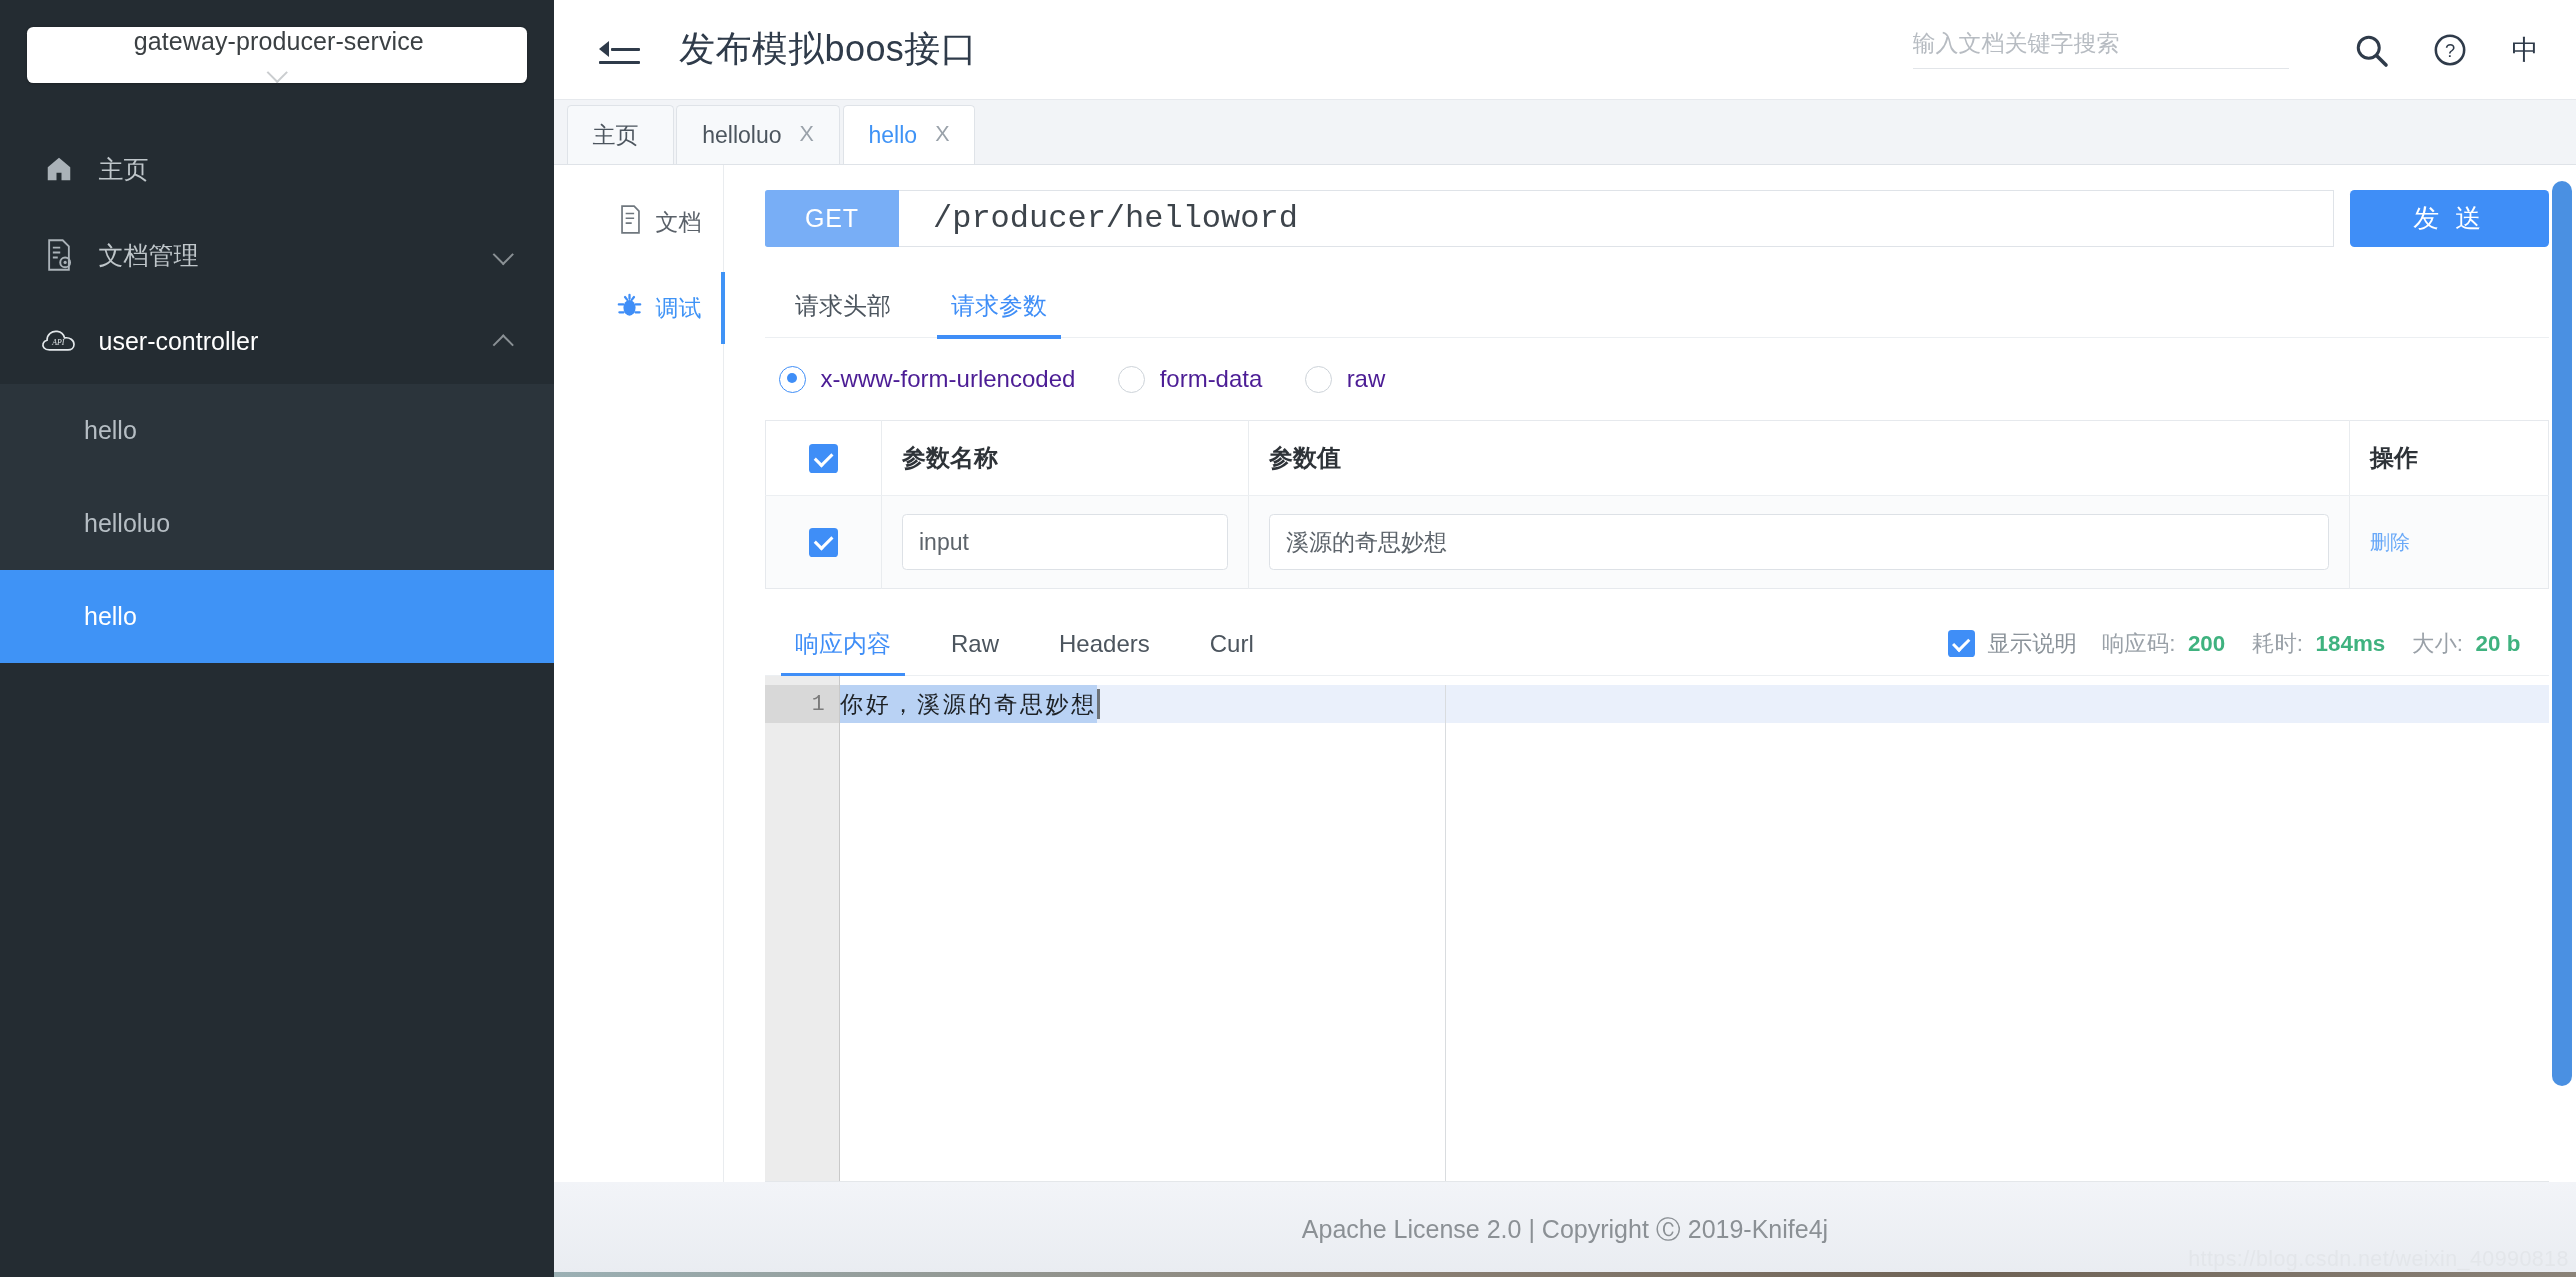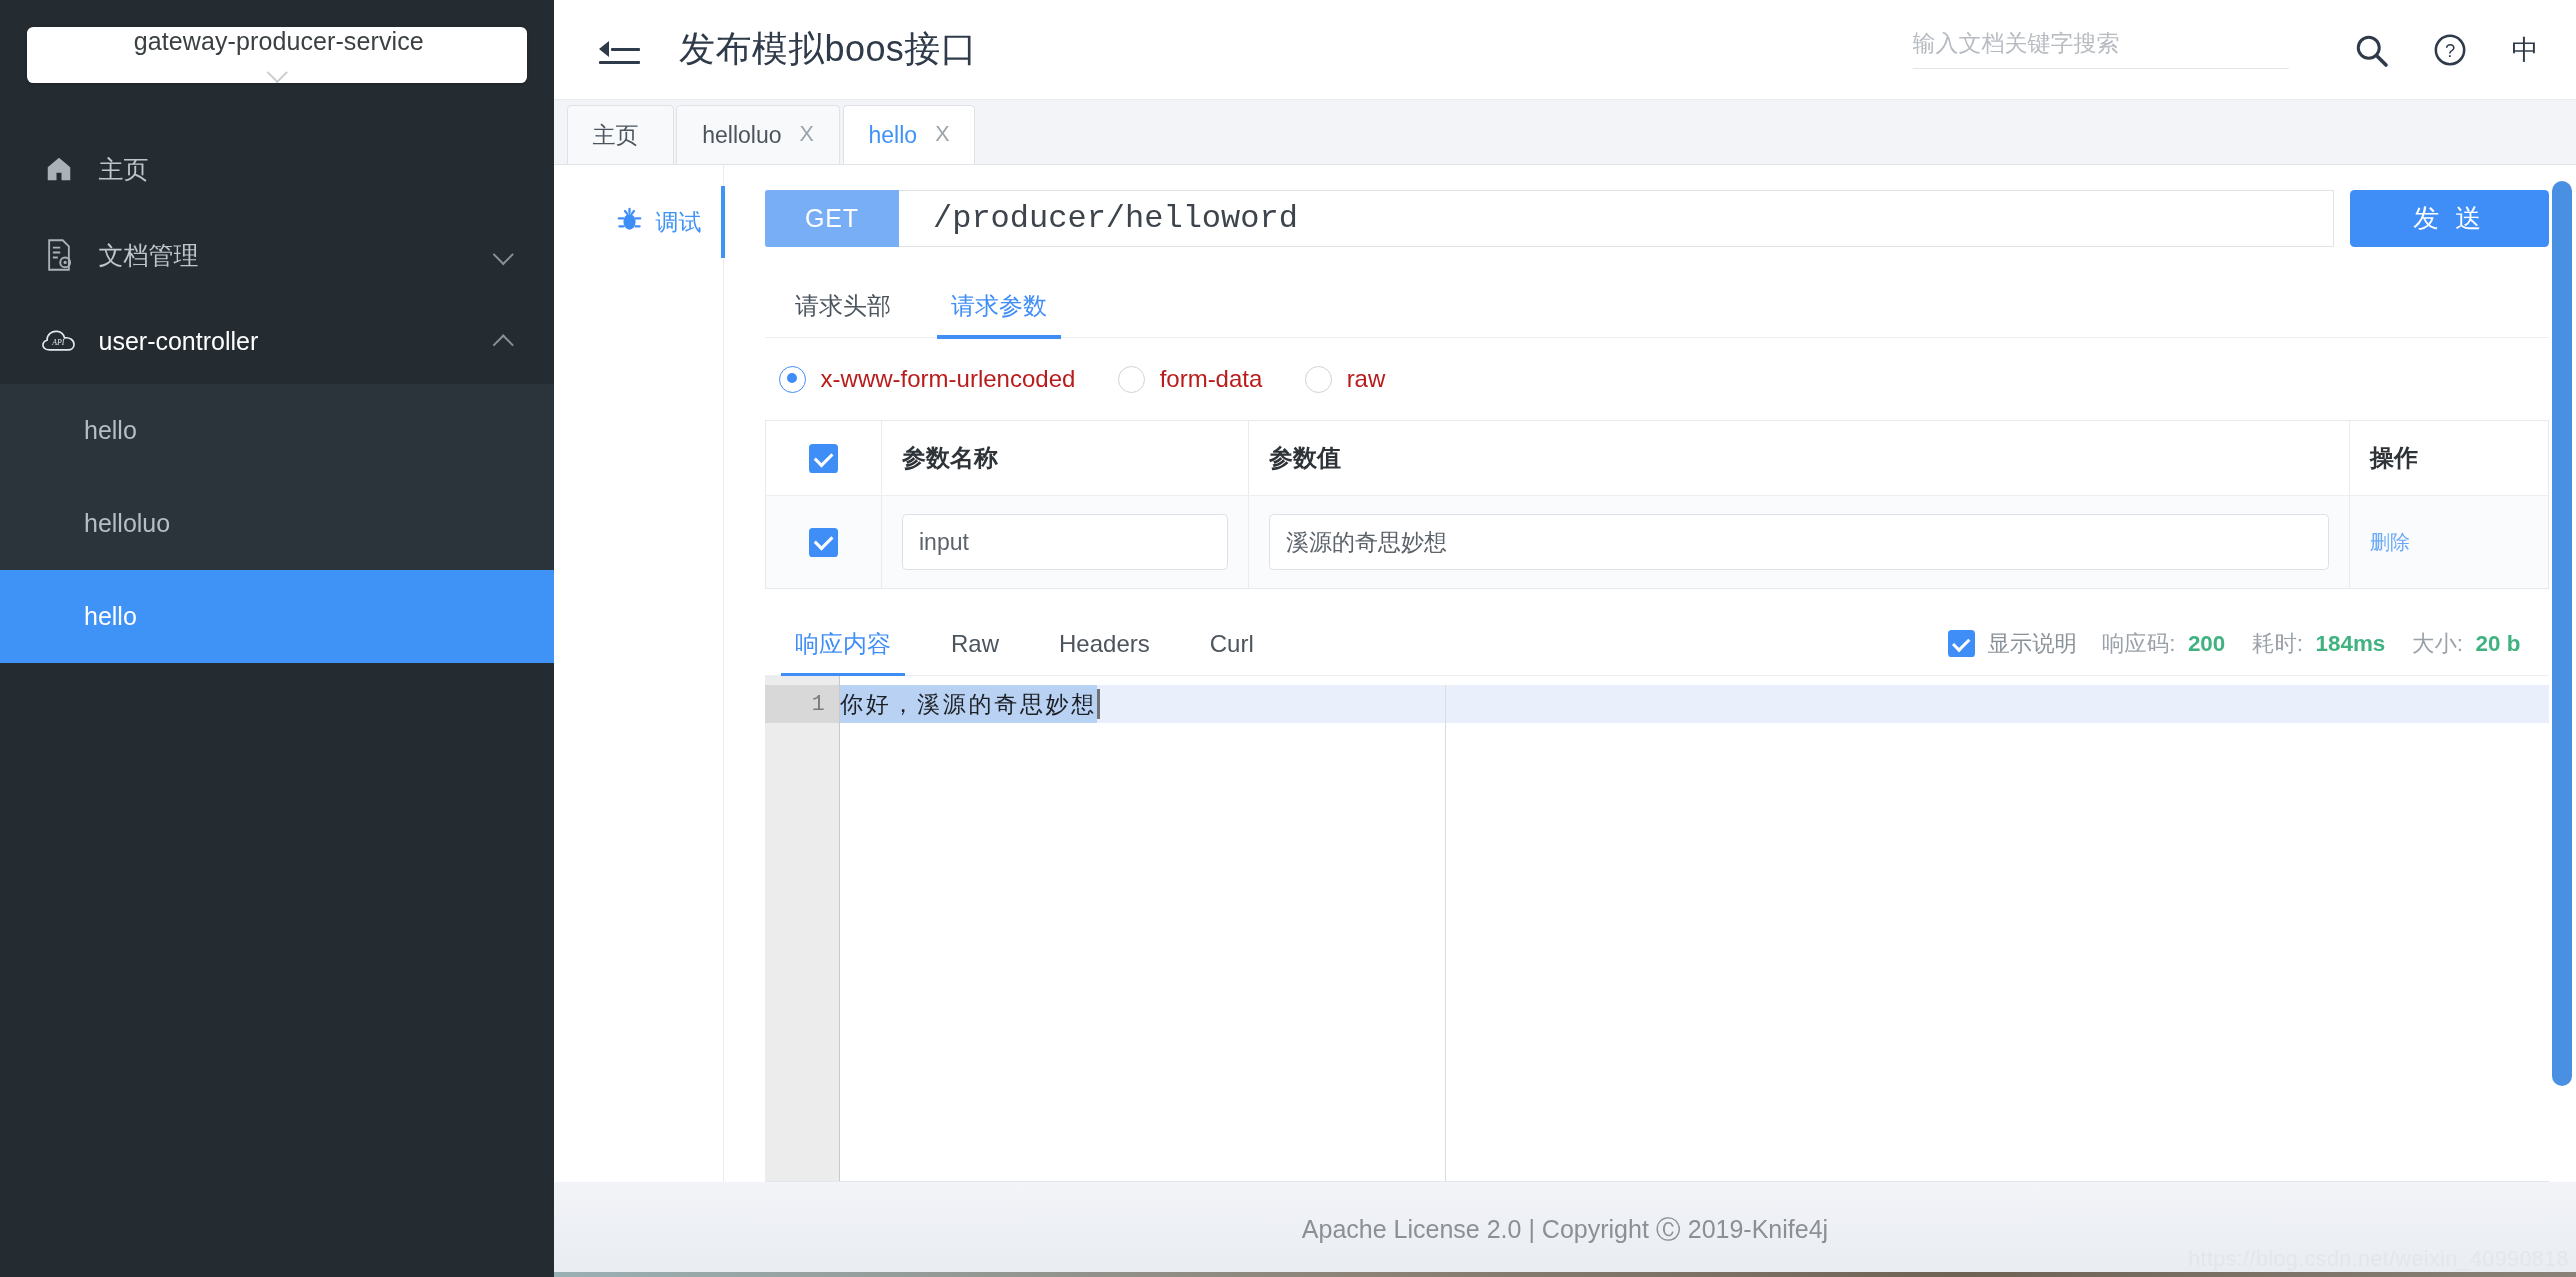--- a/index.html
+++ b/index.html
@@ -298,21 +298,21 @@
 
   
   .radio-row {
     height: 82px;
     display: flex; align-items: center;
     padding-left: 14.3px;
     gap: 0;
   }
   .radio {
     display: flex; align-items: center; gap: 14.3px;
-    font-size: 24px; color: #b91c1c;
+    font-size: 24px; color: #4c1d95;
     margin-right: 43px; cursor: pointer;
     white-space: nowrap;
   }
   .radio .dot {
     width: 27px; height: 27px; border-radius: 50%;
     border: 1.8px solid #cdd3d9; background: #fff;
     position: relative; flex: 0 0 27px;
   }
   .radio.on .dot { border-color: #3f8ef7; }
   .radio.on .dot::after {
@@ -577,20 +577,29 @@
       </div>
       <div class="tab active">
         <span>hello</span>
         <span class="tab-close">X</span>
       </div>
     </div>
 
     <div class="content">
 
       <div class="modeside">
+        <div class="mode-item">
+          <span>
+            <svg width="25" height="29" viewBox="0 0 20 24">
+              <path d="M3 1 H13 L17 5 V23 H3 Z" fill="none" stroke="#6f777e" stroke-width="1.4"></path>
+              <path d="M6 7 H13 M6 11 H13 M6 15 H11" stroke="#6f777e" stroke-width="1.3"></path>
+            </svg>
+          </span>
+          <span class="mode-label">文档</span>
+        </div>
         <div class="mode-item active">
           <span>
             <svg width="27" height="27" viewBox="0 0 24 24">
               <ellipse cx="12" cy="14" rx="5.4" ry="7" fill="#3f8ef7"></ellipse>
               <path d="M2.5 11 H6.5 M17.5 11 H21.5 M3 18 H6.8 M17.2 18 H21 M12 2.5 V6" stroke="#3f8ef7" stroke-width="2" stroke-linecap="round"></path>
               <path d="M8 4.5 L10 7 M16 4.5 L14 7" stroke="#3f8ef7" stroke-width="2" stroke-linecap="round"></path>
             </svg>
           </span>
           <span class="mode-label">调试</span>
         </div>

